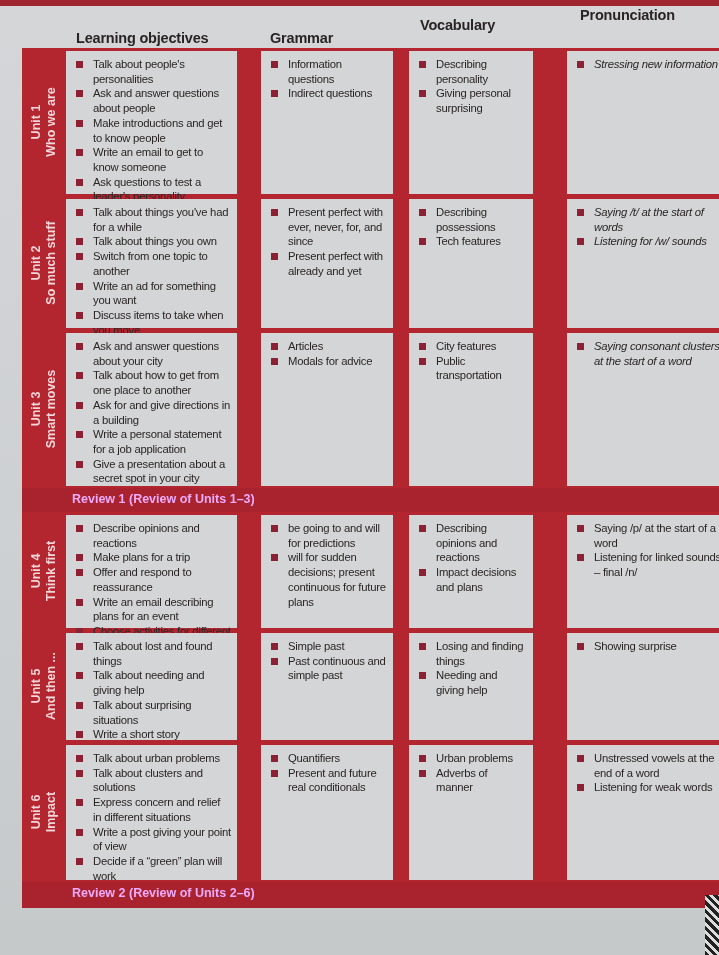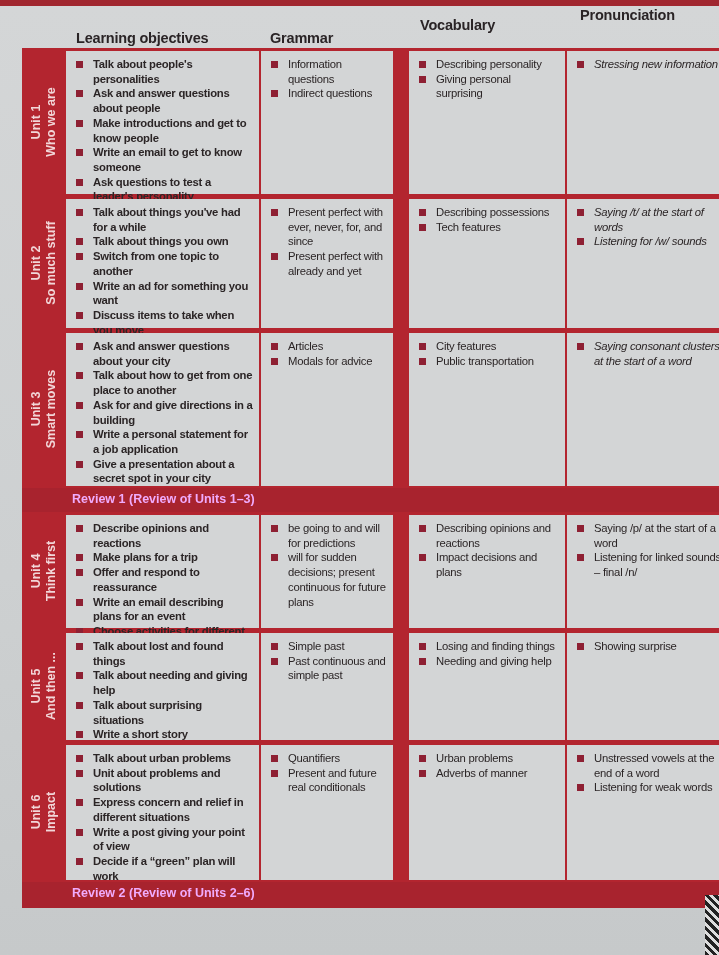--- a/index.html
+++ b/index.html
@@ -43,23 +43,23 @@
   .cell ul { list-style:none; margin:0; padding:0; }
   .cell li {
     position:relative; padding-left:19px;
     font-size:11.3px; line-height:14.7px; color:#2b2526;
     letter-spacing:-0.25px;
   }
   .cell li .bullet {
     position:absolute; left:2px; top:4px; width:7px; height:7px;
     background:#8e2033;
   }
-  .c-lo { left:44px; width:193px;font-weight:bold; }
+  .c-lo { left:44px; width:171px; }
   .c-gr { left:239px; width:132px; }
-  .c-vo { left:387px; width:156px; }
+  .c-vo { left:387px; width:124px; }
   .c-pr { left:545px; width:160px; }
   .pron li { font-style:italic; }
   .review {
     position:absolute; left:0; width:700px; height:24px;
     background:#a8232e;
   }
   .review span {
     position:absolute; left:50px; top:4px; color:#f0abfc;
     font-weight:bold; font-size:12.5px;
   }
@@ -268,21 +268,21 @@
     <div class="row" style="top:694px; height:140px;">
       <div class="unit-label">
         <div class="rot">
             <div>Unit 6</div>
             <div>Impact</div>
           </div>
       </div>
       <div class="cell c-lo">
           <ul>
         <li><span class="bullet"></span><span>Talk about urban problems</span></li>
-        <li><span class="bullet"></span><span>Unit about problems and solutions</span></li>
+        <li><span class="bullet"></span><span>Talk about clusters and solutions</span></li>
         <li><span class="bullet"></span><span>Express concern and relief in different situations</span></li>
         <li><span class="bullet"></span><span>Write a post giving your point of view</span></li>
         <li><span class="bullet"></span><span>Decide if a “green” plan will work</span></li>
       </ul>
         </div>
       <div class="cell c-gr">
           <ul>
         <li><span class="bullet"></span><span>Quantifiers</span></li>
         <li><span class="bullet"></span><span>Present and future real conditionals</span></li>
       </ul>

